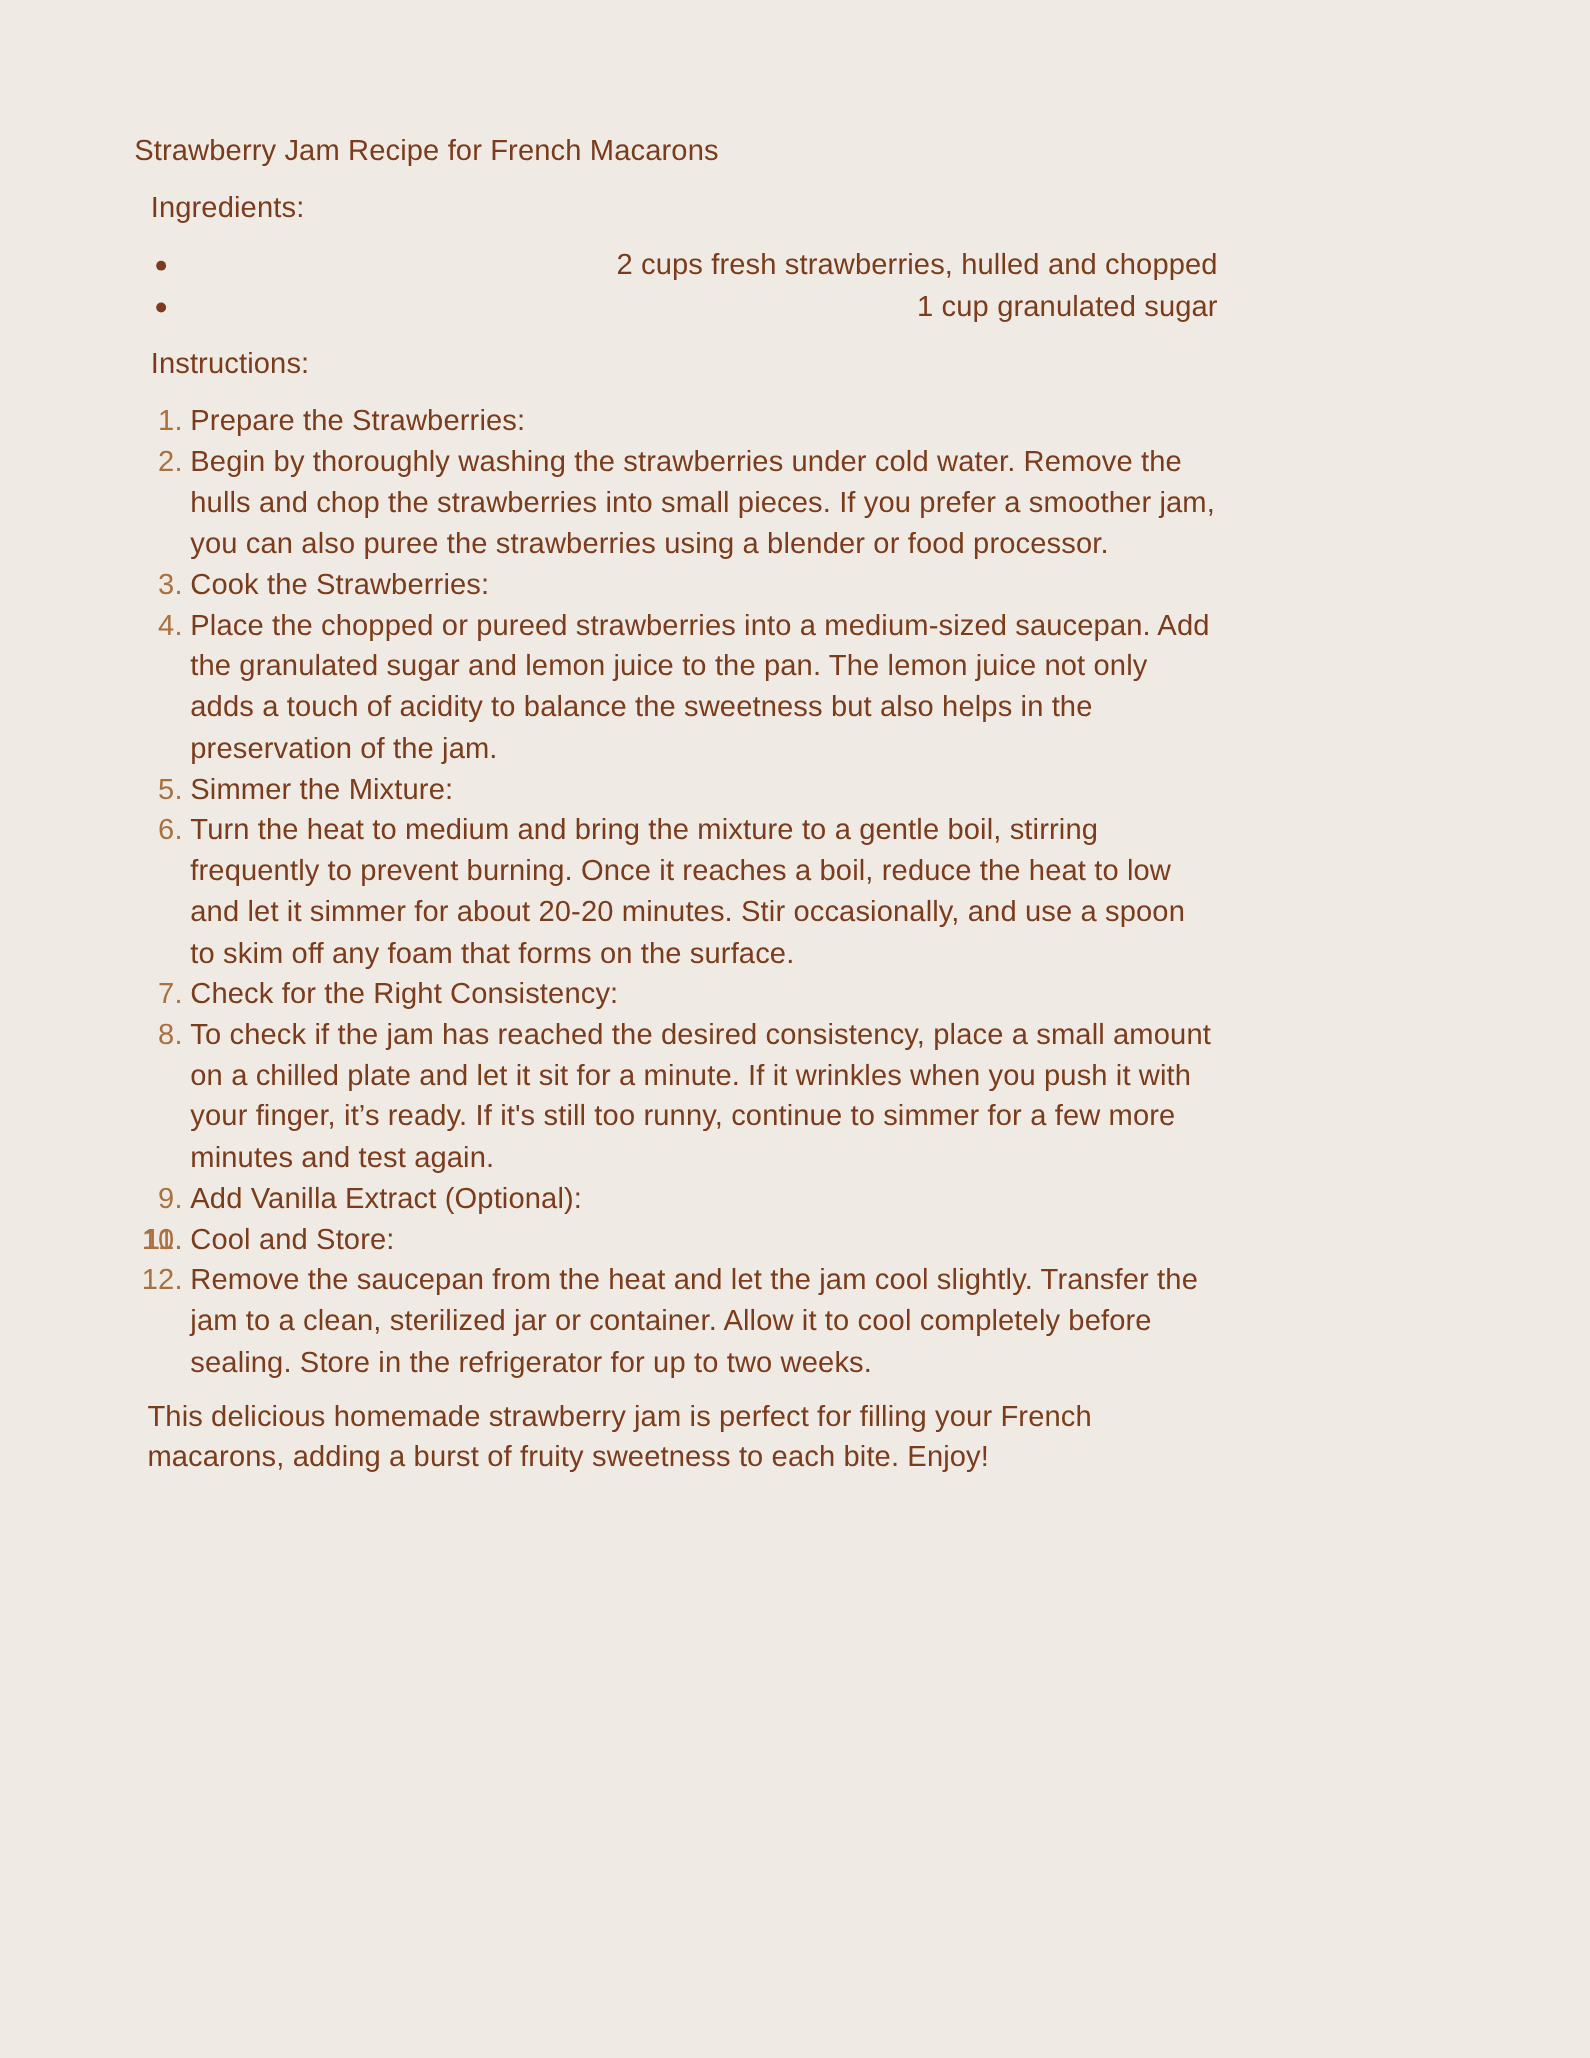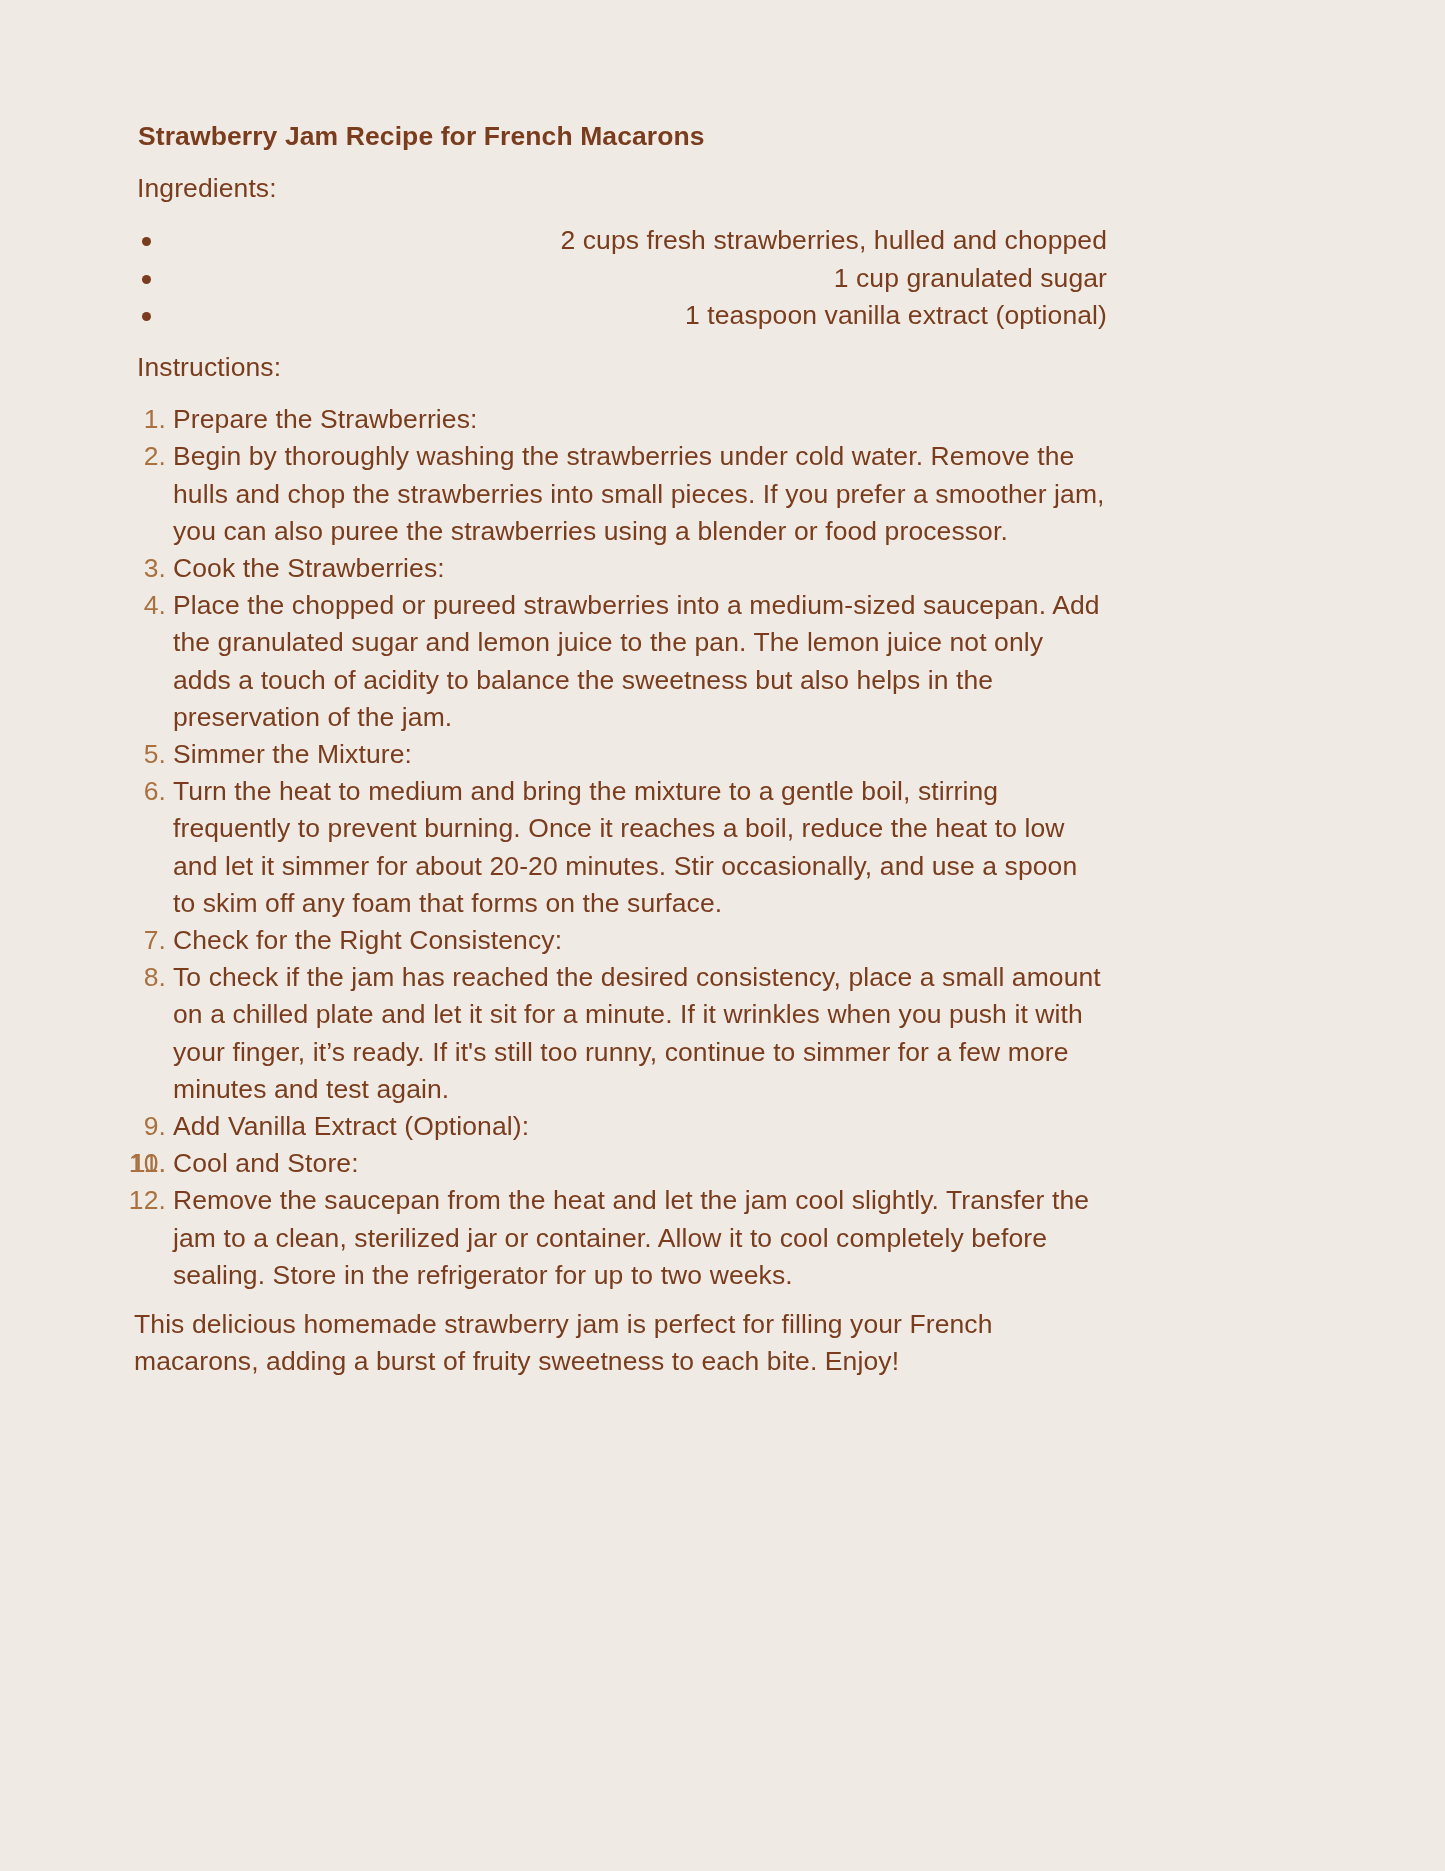--- a/index.html
+++ b/index.html
@@ -23,22 +23,21 @@
   }
 
   .line {
     font-size: 26.5px;
     line-height: 37.2px;
     color: #7A3C1C;
     letter-spacing: 0.1px;
   }
 
   .title {
-    margin: 0 0 0 16px;
-    font-weight: bold;
+    margin: 0 0 0 0;
   }
 
   .section-head {
     margin: 15px;
   }
 
   ul.ingredients {
     list-style: none;
     margin: 0;
     padding: 0;
@@ -94,21 +93,20 @@
 
 <div id="doc">
 
   <div class="line title">Strawberry Jam Recipe for French Macarons</div>
 
   <div class="line section-head">Ingredients:</div>
 
   <ul class="ingredients" id="ingredients-list">
       <li class="line"><span class="bullet"></span><span>2 cups fresh strawberries, hulled and chopped</span></li>
       <li class="line"><span class="bullet"></span><span>1 cup granulated sugar</span></li>
-      <li class="line"><span class="bullet"></span><span>1 teaspoon vanilla extract (optional)</span></li>
     </ul>
 
   <div class="line section-head">Instructions:</div>
 
   <ol class="instructions" id="instructions-list">
       <li class="line"><span class="num">1.</span><span>Prepare the Strawberries:</span></li>
       <li class="line"><span class="num">2.</span><span>Begin by thoroughly washing the strawberries under cold water. Remove the hulls and chop the strawberries into small pieces. If you prefer a smoother jam, you can also puree the strawberries using a blender or food processor.</span></li>
       <li class="line"><span class="num">3.</span><span>Cook the Strawberries:</span></li>
       <li class="line"><span class="num">4.</span><span>Place the chopped or pureed strawberries into a medium-sized saucepan. Add the granulated sugar and lemon juice to the pan. The lemon juice not only adds a touch of acidity to balance the sweetness but also helps in the preservation of the jam.</span></li>
       <li class="line"><span class="num">5.</span><span>Simmer the Mixture:</span></li>

